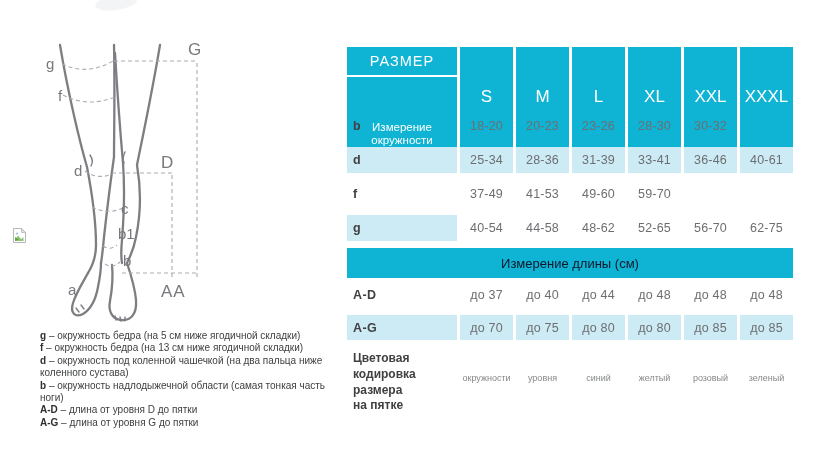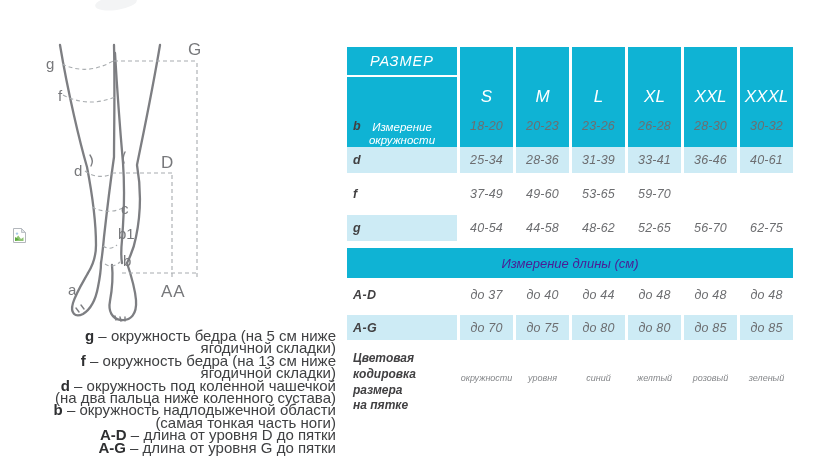--- a/index.html
+++ b/index.html
@@ -14,38 +14,38 @@
   .broken{position:absolute;left:13px;top:228px;}
 
   
   .diagram{position:absolute;left:30px;top:5px;}
   .diagram text{font-family:"Liberation Sans",sans-serif;fill:#77787b;}
   .outline{fill:none;stroke:#7d7e82;stroke-width:2.3;stroke-linecap:round;stroke-linejoin:round;}
   .thin{fill:none;stroke:#7d7e82;stroke-width:1.4;stroke-linecap:round;}
   .dash{fill:none;stroke:#a8acaf;stroke-width:1.1;stroke-dasharray:4 3;}
 
   
-  .legend{position:absolute;left:48px;top:330px;width:288px;font-size:15px;line-height:12.4px;color:#3f4042;text-align:right;}
+  .legend{position:absolute;left:40px;top:330px;width:288px;font-size:10px;line-height:12.4px;color:#3f4042;}
   .legend-line b{color:#2e2f31;}
 
   
-  .table{position:absolute;left:347px;top:47px;width:446px;font-style:italic;}
+  .table{position:absolute;left:347px;top:47px;width:446px;}
   .grid{display:grid;grid-template-columns:110px repeat(6,53px);column-gap:3px;}
   .thead{height:62px;}
   .head-label{background:var(--accent);color:#fff;display:flex;flex-direction:column;}
   .hl-top{height:28px;display:flex;align-items:center;justify-content:center;font-size:14.5px;letter-spacing:1px;}
   .hl-div{height:2px;background:#fff;}
   .hl-bot{flex:1;display:flex;align-items:center;justify-content:center;font-size:11.5px;line-height:1.15;text-align:center;padding:0 10px;margin-top:44px;}
   .head-cell{background:var(--accent);color:#fff;display:flex;align-items:center;justify-content:center;font-size:17px;}
   .trow{height:34px;}
   .lrow{height:33px;}
   .cell{display:flex;align-items:center;justify-content:center;font-size:12.5px;color:#6d6e71;letter-spacing:.2px;}
   .rlabel{justify-content:flex-start;padding-left:6px;font-weight:bold;font-size:12.5px;color:#414042;letter-spacing:.4px;}
   .shaded{background:var(--shade);margin:4px 0;}
-  .banner{margin-top:3px;height:30px;background:var(--accent);color:#4c1d95;display:flex;align-items:center;justify-content:center;font-size:13px;}
+  .banner{margin-top:3px;height:30px;background:var(--accent);color:#0f172a;display:flex;align-items:center;justify-content:center;font-size:13px;}
   .colorrow{margin-top:2px;}
   .color-label{font-size:12px;color:#414042;line-height:1.32;padding:5px 0 0 6px;font-weight:bold;}
   .color-label-inner{width:66px;}
   .color-name{font-size:9px;color:#85878a;display:flex;justify-content:center;align-items:flex-start;padding-top:27px;}
 </style>
 </head>
 <body>
 
 <div class="stage">
 
@@ -120,38 +120,37 @@
         <div class="head-cell">XXL</div>
         <div class="head-cell">XXXL</div>
       </div>
 
     <div id="circ-rows">
         <div class="grid trow">
           <div class="cell rlabel">b</div>
           <div class="cell">18-20</div>
           <div class="cell">20-23</div>
           <div class="cell">23-26</div>
-          <div class="cell">26-28</div>
           <div class="cell">28-30</div>
           <div class="cell">30-32</div>
         </div>
         <div class="grid trow">
           <div class="cell rlabel shaded">d</div>
           <div class="cell shaded">25-34</div>
           <div class="cell shaded">28-36</div>
           <div class="cell shaded">31-39</div>
           <div class="cell shaded">33-41</div>
           <div class="cell shaded">36-46</div>
           <div class="cell shaded">40-61</div>
         </div>
         <div class="grid trow">
           <div class="cell rlabel">f</div>
           <div class="cell">37-49</div>
+          <div class="cell">41-53</div>
           <div class="cell">49-60</div>
-          <div class="cell">53-65</div>
           <div class="cell">59-70</div>
         </div>
         <div class="grid trow">
           <div class="cell rlabel shaded">g</div>
           <div class="cell">40-54</div>
           <div class="cell">44-58</div>
           <div class="cell">48-62</div>
           <div class="cell">52-65</div>
           <div class="cell">56-70</div>
           <div class="cell">62-75</div>

